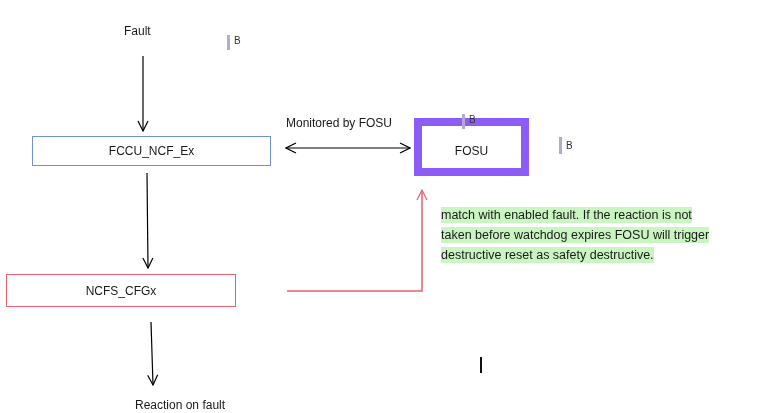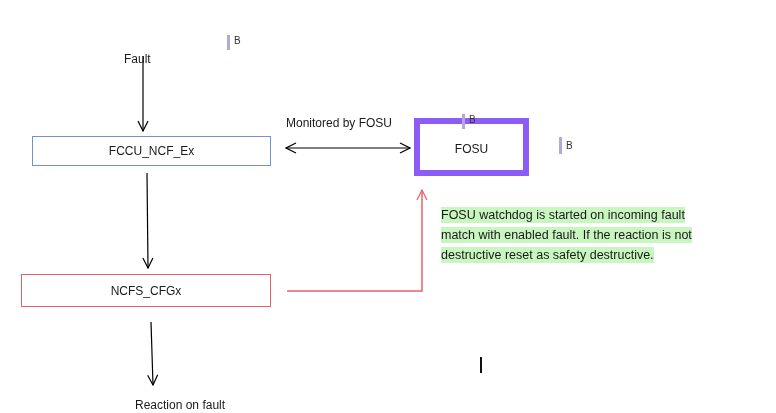--- a/index.html
+++ b/index.html
@@ -3,21 +3,21 @@
   <meta charset="utf-8">
   <style>
     html, body { margin: 0; padding: 0; background: #ffffff; }
     body { width: 776px; height: 413px; position: relative; overflow: hidden;
            font-family: "Liberation Sans", "DejaVu Sans", sans-serif; font-size: 12px; color: #1a1a1a; }
     .label { position: absolute; white-space: nowrap; font-size: 12px; line-height: 14px; }
     .box { position: absolute; box-sizing: border-box; background: #fff; display: flex;
            align-items: center; justify-content: center; font-size: 12px; }
     .box-blue { border: 1.5px solid #6f93cf; justify-content: center; }
     .box-red { border: 1.5px solid #e8606c; }
-    .box-green { border: 6px solid #8b5cf6; align-items: flex-start; padding-top: 18px; }
+    .box-green { border: 8px solid #8b5cf6; align-items: flex-start; padding-top: 18px; }
     .marker { position: absolute; display: flex; align-items: flex-start; }
     .marker .bar { width: 3px; background: #b3a8d8; margin-right: 4px; }
     .marker .txt { font-size: 10px; line-height: 12px; color: #333; }
     .note { position: absolute; left: 441px; top: 205px; font-size: 12.5px; line-height: 20px; }
     .note span.hl { background: #c8f5c0; box-decoration-break: clone; -webkit-box-decoration-break: clone; padding: 1px 0; }
     svg.lines { position: absolute; left: 0; top: 0; }
     .cursor { position: absolute; left: 480px; top: 357px; width: 1.5px; height: 16px; background: #111; }
   </style>
 </head>
 <body>
@@ -36,41 +36,41 @@
 
   <line x1="147" y1="173" x2="148" y2="268" stroke="#000" stroke-width="1.2" marker-end="url(#arrowBlack)"></line>
 
   <line x1="151" y1="322" x2="153" y2="385" stroke="#000" stroke-width="1.2" marker-end="url(#arrowBlack)"></line>
 
   <line x1="286" y1="148" x2="410" y2="148" stroke="#000" stroke-width="1.2" marker-start="url(#arrowBlack)" marker-end="url(#arrowBlack)"></line>
 
   <polyline points="287,291 422,291 422,190" fill="none" stroke="#e8606c" stroke-width="1.5" marker-end="url(#arrowRed)"></polyline>
 </svg>
 
-<div class="label" style="left:124px; top:52px;">Fault</div>
+<div class="label" style="left:124px; top:24px;">Fault</div>
 
 <div class="box box-blue" style="left:32px; top:136px; width:239px; height:30px;">
   <span>FCCU_NCF_Ex</span>
 </div>
 
 <div class="label" style="left:286px; top:116px;">Monitored by FOSU</div>
 
 <div class="box box-green" style="left:414px; top:118px; width:115px; height:58px;">
   <span>FOSU</span>
 </div>
 
-<div class="box box-red" style="left:21px; top:274px; width:250px; height:33px;">
+<div class="box box-red" style="left:6px; top:274px; width:230px; height:33px;">
   <span>NCFS_CFGx</span>
 </div>
 
 <div class="label" style="left:135px; top:398px;">Reaction on fault</div>
 
 <div class="note">
-  <div><span class="hl">FOSU watchdog is started on incoming fault</span></div>
   <div><span class="hl">match with enabled fault. If the reaction is not</span></div>
+  <div><span class="hl">taken before watchdog expires FOSU will trigger</span></div>
   <div><span class="hl">destructive reset as safety destructive.</span></div>
 </div>
 
 <div class="marker" style="left:227px; top:35px;">
   <span class="bar" style="height:15px;"></span>
   <span class="txt">B</span>
 </div>
 <div class="marker" style="left:462px; top:114px;">
   <span class="bar" style="height:15px;"></span>
   <span class="txt">B</span>

